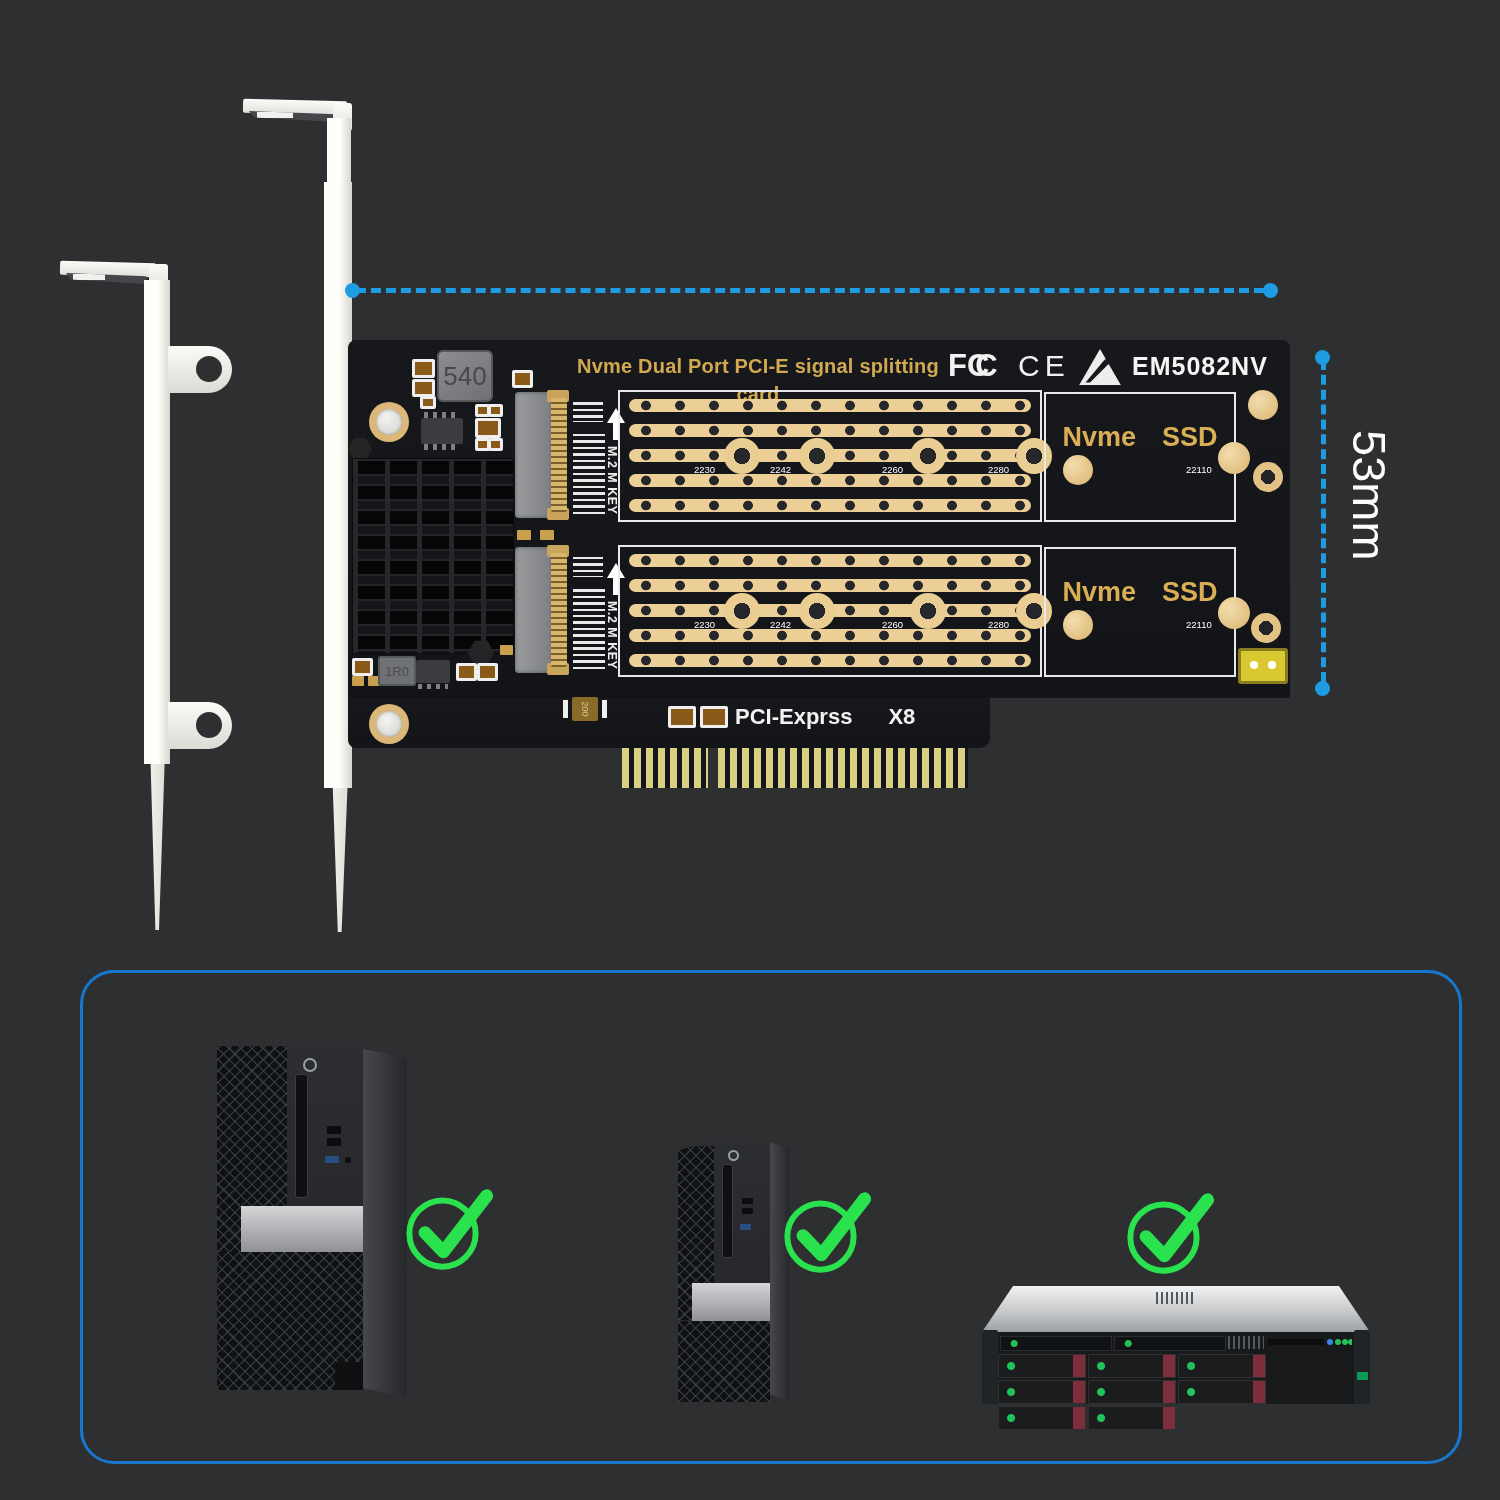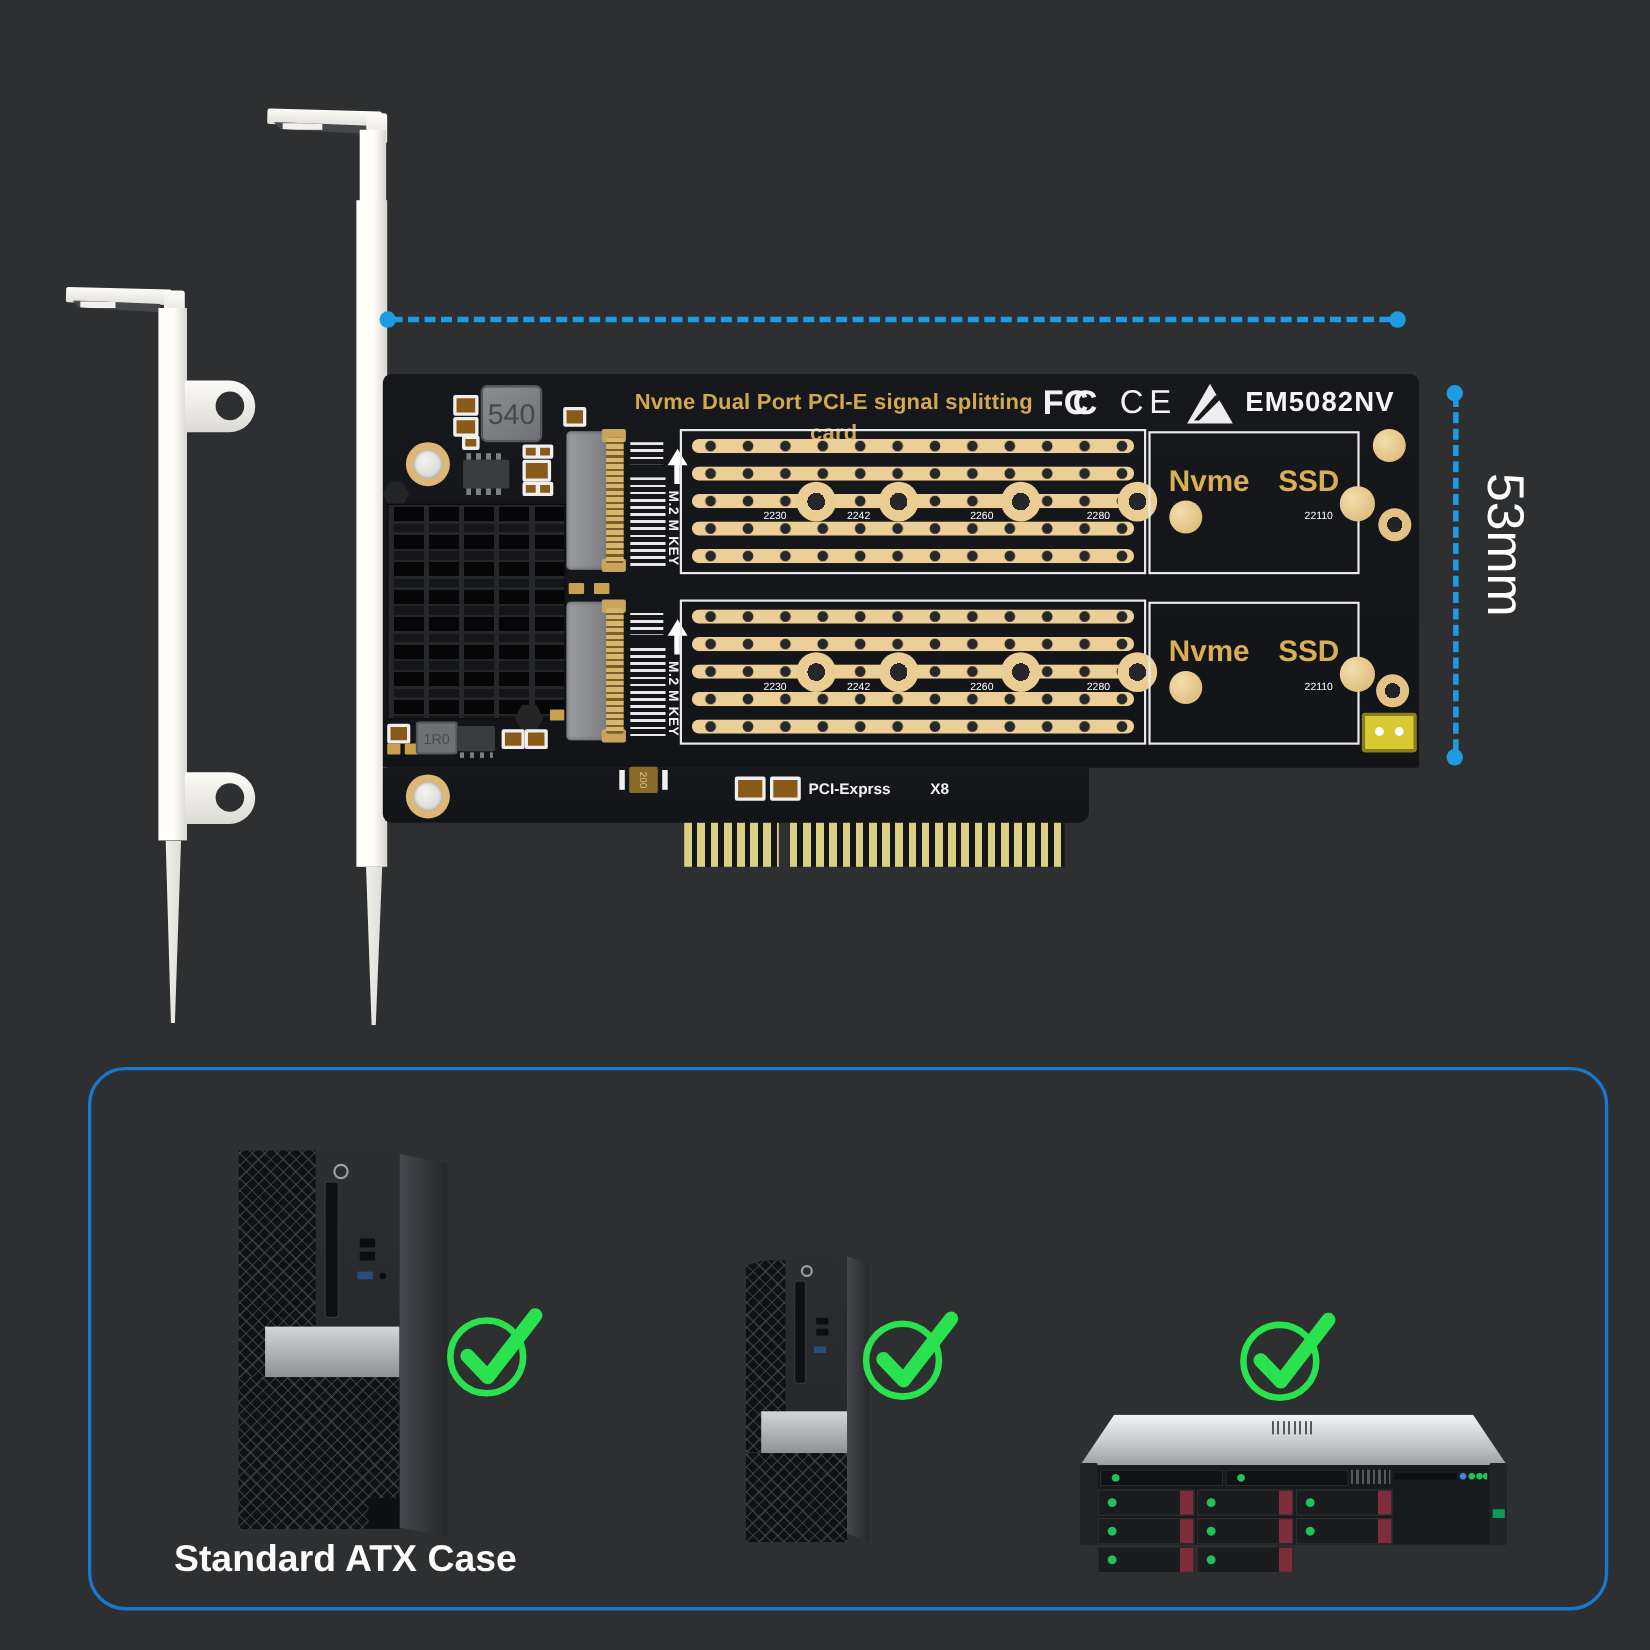--- a/index.html
+++ b/index.html
@@ -59,21 +59,21 @@
   .railsbox,.nvmebox{border:2px solid #e9e9e9;}
   .rail{position:absolute;left:9px;right:9px;height:13px;border-radius:7px;background-color:#eccf96;
         background-image:radial-gradient(circle at 17px 50%,#26272a 0 4.5px,rgba(0,0,0,0) 5.2px);
         background-size:34px 13px;background-repeat:repeat-x;}
   .mount{position:absolute;width:36px;height:36px;border-radius:50%;
          background:radial-gradient(circle,#26272a 0 8px,#e9cd92 8px 18px);}
   .sizelabel{position:absolute;font-size:9.5px;color:#fff;}
   .standoff{border-radius:50%;background:radial-gradient(circle at 35% 35%,#f3ddad,#d9b36f);}
   .ringoff{border-radius:50%;background:radial-gradient(circle,#232427 0 7px,#e2c285 7px 15px);}
   .nvmetext{font-size:27px;font-weight:700;color:#d9ae55;}
-  .pcietext{font-size:14px;font-weight:700;color:#f2f2f2;}
+  .pcietext{font-size:22px;font-weight:700;color:#f2f2f2;}
   .fuse-body{background:#8a6a28;border-radius:2px;display:flex;align-items:center;justify-content:center;}
   .fuse-body span{font-size:9px;color:#d8c690;transform:rotate(90deg);display:block;}
   .fuse-brk{background:#f0f0ee;}
   .fingers{background:repeating-linear-gradient(90deg,#d9d083 0 7px,#15161a 7px 12px);}
 
   
   .panel{border:3px solid #1878d0;border-radius:34px;}
   .mesh{background-color:#101113;
     background-image:repeating-linear-gradient(45deg,rgba(72,76,81,.55) 0 1.5px,transparent 1.5px 8px),
       repeating-linear-gradient(-45deg,rgba(72,76,81,.55) 0 1.5px,transparent 1.5px 8px);}
@@ -294,21 +294,20 @@
       <div class="abs" style="left:128px;top:111px;width:6px;height:6px;border-radius:50%;background:#0c0d0e;"></div>
       <div class="abs band" style="left:24px;top:160px;width:122px;height:46px;"></div>
       <div class="abs mesh" style="left:0;top:206px;width:146px;height:138px;"></div>
       <div class="abs" style="left:118px;top:316px;width:28px;height:28px;background:#0e0f10;"></div>
     </div>
   </div>
   <svg class="abs" style="left:402px;top:1182px;" width="92" height="92" viewBox="0 0 100 100">
     <circle cx="44" cy="56" r="36" fill="none" stroke="#2ae24e" stroke-width="6.5"></circle>
     <path d="M25 55 L45 76 L92 15" fill="none" stroke="#2ae24e" stroke-width="14" stroke-linecap="round" stroke-linejoin="round"></path>
   </svg>
-  <div class="abs caselabel" style="left:134px;top:1398px;width:360px;">Standard ATX Case</div>
 
   <div class="abs" style="left:678px;top:1137px;width:112px;height:268px;">
     <div class="abs tower-side" style="left:92px;top:5px;width:20px;height:260px;clip-path:polygon(0 0,100% 3%,100% 100%,0 97%);"></div>
     <div class="abs tower-panel" style="left:0;top:3px;width:92px;height:262px;clip-path:polygon(0 4%,40% 0,100% 1.5%,100% 100%,0 100%);">
       <div class="abs mesh" style="left:0;top:6px;width:36px;height:174px;"></div>
       <div class="abs" style="left:50px;top:10px;width:7px;height:7px;border-radius:50%;border:2px solid #9aa0a6;"></div>
       <div class="abs slotbar" style="left:44px;top:24px;width:9px;height:92px;"></div>
       <div class="abs miniport" style="left:64px;top:58px;width:11px;height:6px;"></div>
       <div class="abs miniport" style="left:64px;top:68px;width:11px;height:6px;"></div>
       <div class="abs" style="left:62px;top:84px;width:11px;height:6px;background:#2a4d80;"></div>

